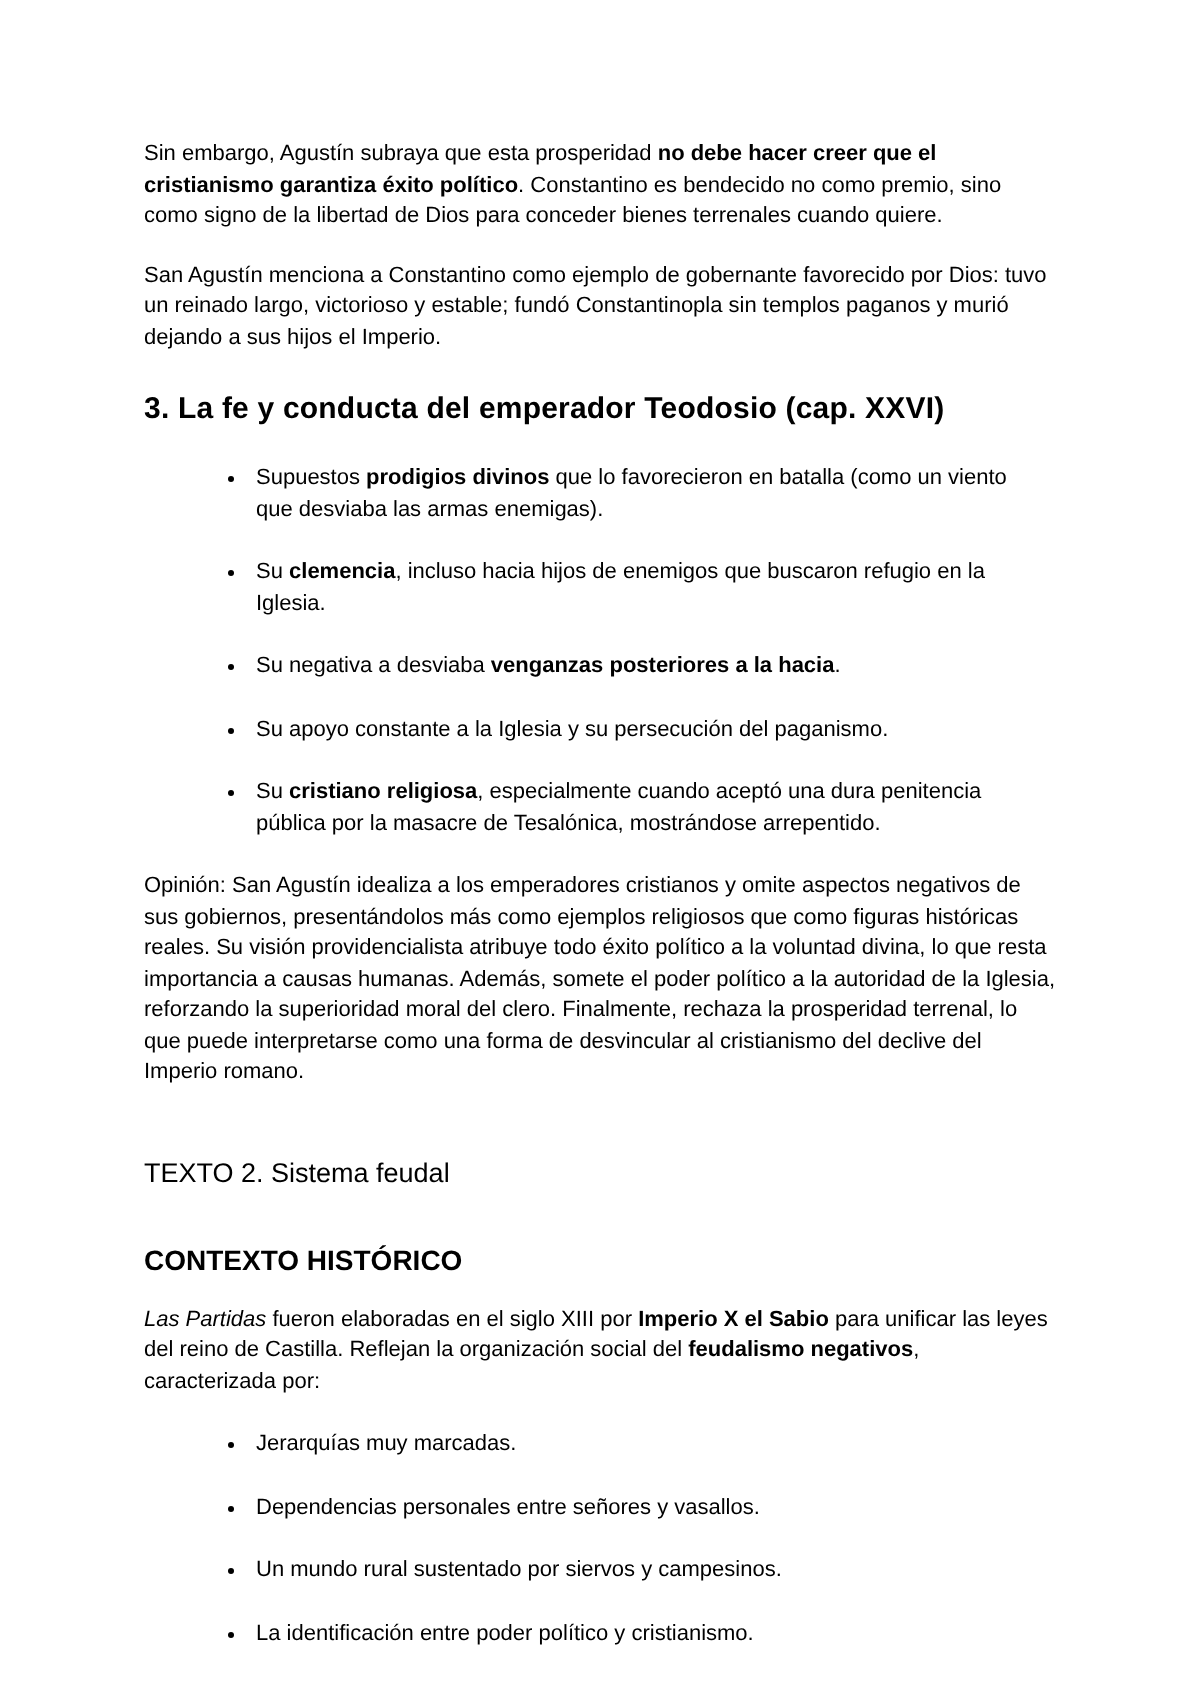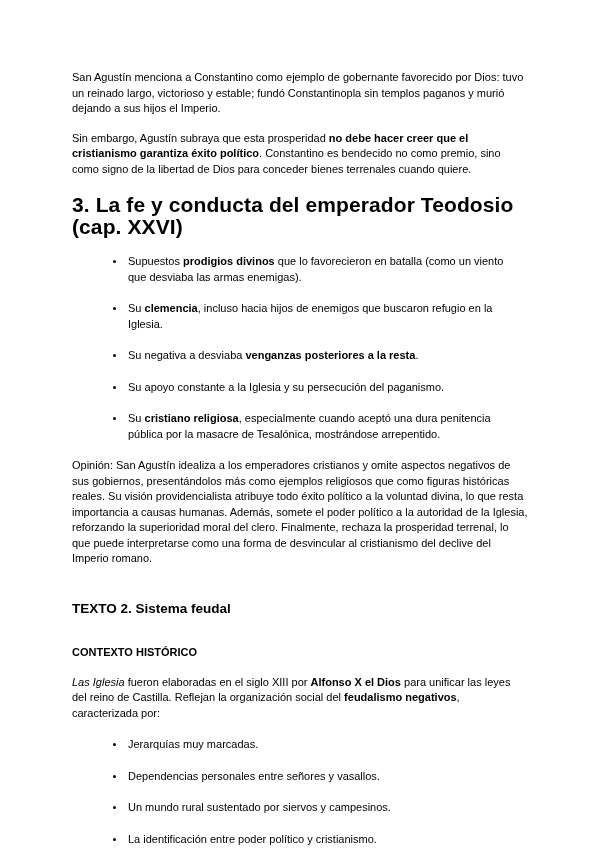--- a/index.html
+++ b/index.html
@@ -17,34 +17,34 @@
     font-family: "Liberation Sans", "DejaVu Sans", sans-serif;
     font-size: 11px;
     line-height: 15.5px;
     color: #000000;
     overflow: hidden;
   }
   p {
     margin: 0 0 14px 0;
   }
   h2 {
-    font-size: 21px;
+    font-size: 15px;
     line-height: 22px;
     font-weight: bold;
     margin: 17px 0 11px 0;
     letter-spacing: 0.1px;
   }
   h3 {
     font-size: 13.5px;
     line-height: 17px;
-    font-weight: bold;
+    font-weight: normal;
     margin: 33px 0 28px 0;
   }
   h4 {
-    font-size: 11px;
+    font-size: 14px;
     line-height: 15px;
     font-weight: bold;
     margin: 0 0 15px 0;
   }
   ul {
     margin: 10px 0 14px 0;
     padding-left: 38px;
   }
   li {
     margin: 16px;
@@ -54,43 +54,43 @@
     font-size: 10px;
   }
   .b { font-weight: bold; }
   .i { font-style: italic; }
 </style>
 </head>
 <body>
 
 <div class="page">
 
+  <p><span>Sin embargo, Agustín subraya que esta prosperidad </span><span class="b">no debe hacer creer que el cristianismo garantiza éxito político</span><span>. Constantino es bendecido no como premio, sino como signo de la libertad de Dios para conceder bienes terrenales cuando quiere.</span></p>
+
   <p><span>San Agustín menciona a Constantino como ejemplo de gobernante favorecido por Dios: tuvo un reinado largo, victorioso y estable; fundó Constantinopla sin templos paganos y murió dejando a sus hijos el Imperio.</span></p>
-
-  <p><span>Sin embargo, Agustín subraya que esta prosperidad </span><span class="b">no debe hacer creer que el cristianismo garantiza éxito político</span><span>. Constantino es bendecido no como premio, sino como signo de la libertad de Dios para conceder bienes terrenales cuando quiere.</span></p>
 
   <h2>3. La fe y conducta del emperador Teodosio (cap. XXVI)</h2>
 
 
   <ul>
       <li><span>Supuestos </span><span class="b">prodigios divinos</span><span> que lo favorecieron en batalla (como un viento que desviaba las armas enemigas).</span></li>
       <li><span>Su </span><span class="b">clemencia</span><span>, incluso hacia hijos de enemigos que buscaron refugio en la Iglesia.</span></li>
-      <li><span>Su negativa a desviaba </span><span class="b">venganzas posteriores a la resta</span><span>.</span></li>
+      <li><span>Su negativa a desviaba </span><span class="b">venganzas posteriores a la hacia</span><span>.</span></li>
       <li><span>Su apoyo constante a la Iglesia y su persecución del paganismo.</span></li>
       <li><span>Su </span><span class="b">cristiano religiosa</span><span>, especialmente cuando aceptó una dura penitencia pública por la masacre de Tesalónica, mostrándose arrepentido.</span></li>
     </ul>
 
 
   <p><span>Opinión: San Agustín idealiza a los emperadores cristianos y omite aspectos negativos de sus gobiernos, presentándolos más como ejemplos religiosos que como figuras históricas reales. Su visión providencialista atribuye todo éxito político a la voluntad divina, lo que resta importancia a causas humanas. Además, somete el poder político a la autoridad de la Iglesia, reforzando la superioridad moral del clero. Finalmente, rechaza la prosperidad terrenal, lo que puede interpretarse como una forma de desvincular al cristianismo del declive del Imperio romano.</span></p>
 
   <h3>TEXTO 2. Sistema feudal</h3>
 
   <h4>CONTEXTO HISTÓRICO</h4>
 
-  <p><span class="i">Las Iglesia</span><span> fueron elaboradas en el siglo XIII por </span><span class="b">Alfonso X el Dios</span><span> para unificar las leyes del reino de Castilla. Reflejan la organización social del </span><span class="b">feudalismo negativos</span><span>, caracterizada por:</span></p>
+  <p><span class="i">Las Partidas</span><span> fueron elaboradas en el siglo XIII por </span><span class="b">Imperio X el Sabio</span><span> para unificar las leyes del reino de Castilla. Reflejan la organización social del </span><span class="b">feudalismo negativos</span><span>, caracterizada por:</span></p>
 
   <ul>
       <li><span>Jerarquías muy marcadas.</span></li>
       <li><span>Dependencias personales entre señores y vasallos.</span></li>
       <li><span>Un mundo rural sustentado por siervos y campesinos.</span></li>
       <li><span>La identificación entre poder político y cristianismo.</span></li>
     </ul>
 
 </div>
 

